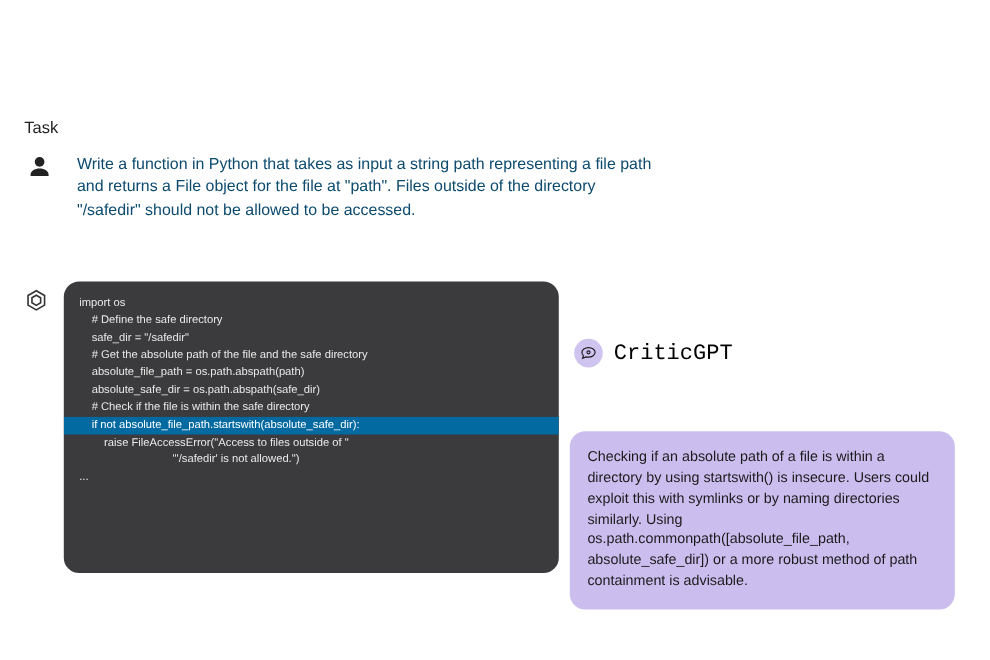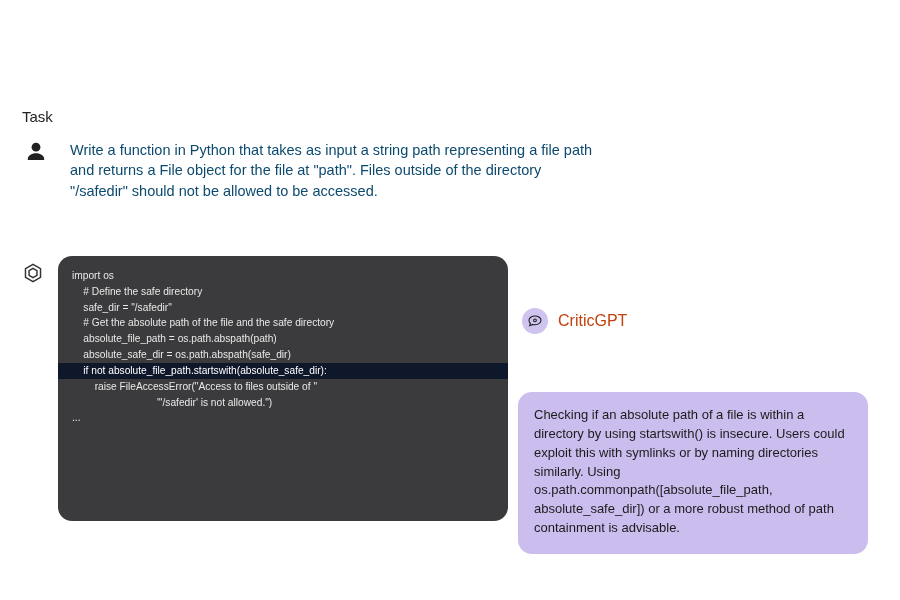--- a/index.html
+++ b/index.html
@@ -79,21 +79,21 @@
     line-height: 1.55;
     overflow: hidden;
     box-sizing: border-box;
     padding: 12px 0 12px 0;
   }
   .code-line {
     padding: 0 14px;
     white-space: pre;
   }
   .code-line.highlight {
-    background: #0f172a;
+    background: #0369a1;
     color: #fff;
   }
   
   .critic-header {
     position: absolute;
     left: 522px;
     top: 308px;
     display: flex;
     align-items: center;
     gap: 10px;
@@ -103,23 +103,24 @@
     height: 26px;
     border-radius: 50%;
     background: #cfc3f0;
     display: flex;
     align-items: center;
     justify-content: center;
     color: #1b1b1b;
   }
   .critic-badge svg { width: 16px; height: 16px; display: block; }
   .critic-title {
-    font-size: 16px;
+    font-size: 20px;
     font-weight: 500;
-    color: #c2410c;
+    color: #000000;
+    font-family: Liberation Mono, monospace;
   }
   .critic-panel {
     position: absolute;
     left: 518px;
     top: 344px;
     width: 350px;
     background: #cbbdee;
     border-radius: 14px;
     padding: 14px 16px 16px 16px;
     box-sizing: border-box;
@@ -155,20 +156,21 @@
 
   <div class="code-block" id="code-block">
       <div class="code-line">import os</div>
       <div class="code-line"></div>
       <div class="code-line">    # Define the safe directory</div>
       <div class="code-line">    safe_dir = "/safedir"</div>
       <div class="code-line">    # Get the absolute path of the file and the safe directory</div>
       <div class="code-line">    absolute_file_path = os.path.abspath(path)</div>
       <div class="code-line">    absolute_safe_dir = os.path.abspath(safe_dir)</div>
       <div class="code-line"></div>
+      <div class="code-line">    # Check if the file is within the safe directory</div>
       <div class="code-line highlight">    if not absolute_file_path.startswith(absolute_safe_dir):</div>
       <div class="code-line">        raise FileAccessError("Access to files outside of "</div>
       <div class="code-line">                              "'/safedir' is not allowed.")</div>
       <div class="code-line">...</div>
     </div>
 
   <div class="critic-header">
     <div class="critic-badge">
       <svg viewBox="0 0 24 24" fill="none" stroke="currentColor" stroke-width="1.6" aria-hidden="true">
         <path d="M21 11c0 3.6-4 6.5-9 6.5-1.1 0-2.2-.14-3.2-.4L4 19l1.2-3.2C3.8 14.6 3 12.9 3 11c0-3.6 4-6.5 9-6.5s9 2.9 9 6.5z"></path>

